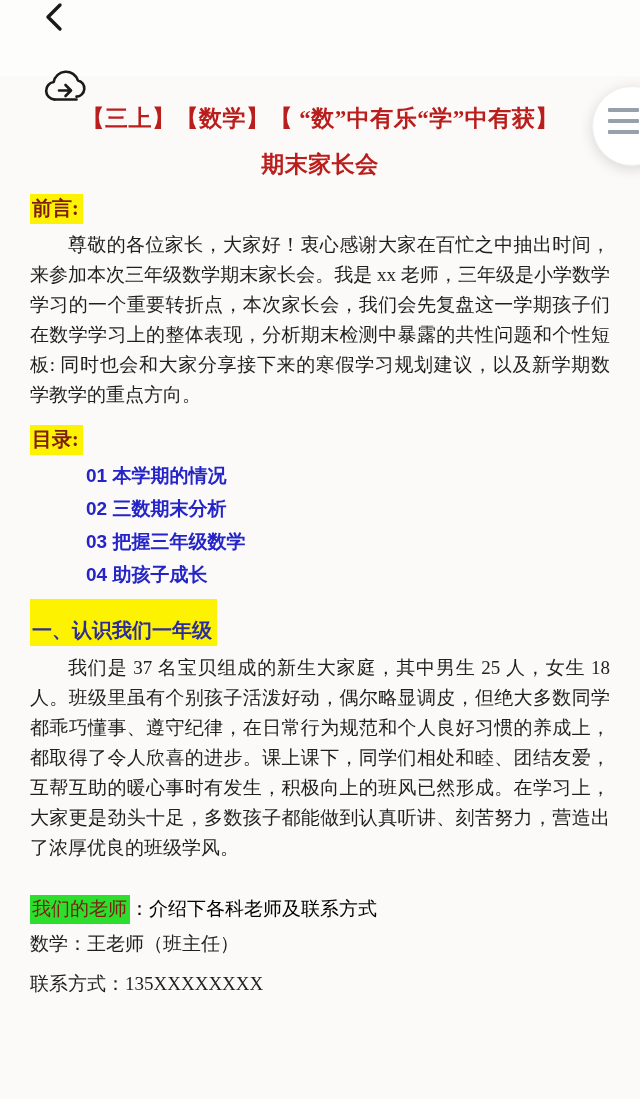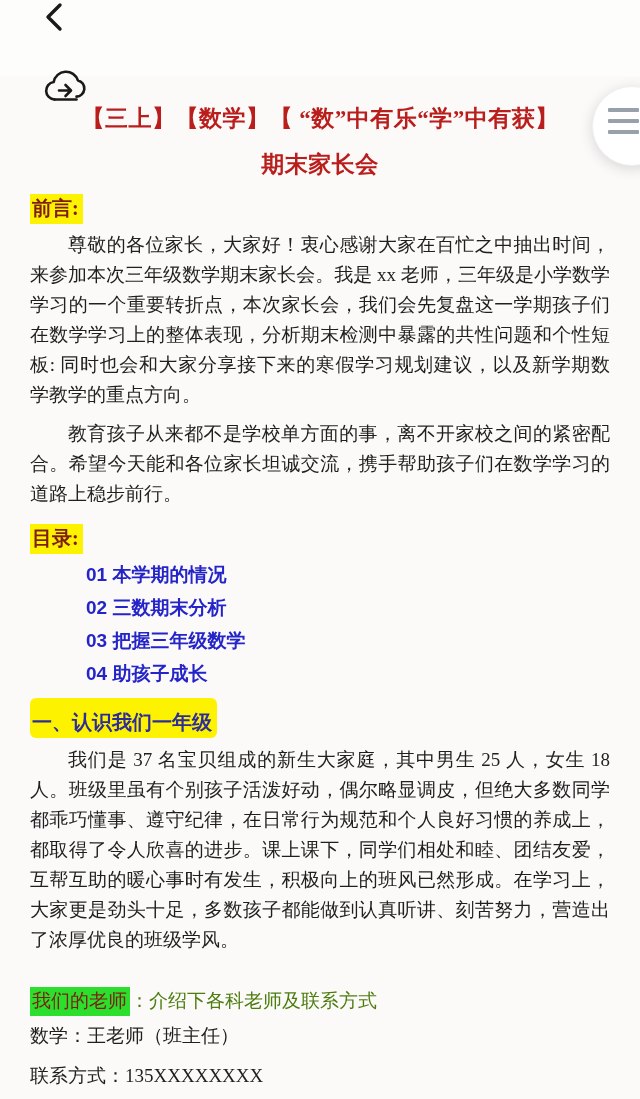--- a/index.html
+++ b/index.html
@@ -49,30 +49,30 @@
     font-size:19px;line-height:30px;text-align:justify;
     text-indent:2em;margin:4px 0 9px 0;color:#1f1f1f;
   }
   .toc{margin:2px 0 4px 0;padding-left:56px;}
   .toc-item{
     color:#2424c9;font-weight:700;font-size:19px;line-height:33px;cursor:default;
     font-family:"Liberation Sans","Liberation Serif",sans-serif;
   }
   .section-heading{
     display:inline-block;background:#fdf200;color:#2c2c9c;
-    font-weight:700;font-size:20px;line-height:27px;padding:11px 5px 2px 2px;margin:4px 0 3px 0;border-radius:6px;
+    font-weight:700;font-size:20px;line-height:27px;padding:18px 5px 2px 2px;margin:4px 0 3px 0;
   }
   .sub-heading{
     display:inline-block;background:#2cdf2c;color:#7e1d12;
     font-size:19px;line-height:26px;padding:1px 3px 2px 2px;margin:2px 0 4px 0;
   }
   .teachers{margin-top:31px;}
   .teacher-intro-line{font-size:19px;line-height:30px;color:#1f1f1f;}
   .teacher-line{font-size:19px;line-height:40px;color:#1f1f1f;}
-  .intro-rest{color:#4d7c0f;}
+  .intro-rest{color:#000000;}
 </style>
 </head>
 <body>
 
 <div class="topbar">
   <div class="back-btn">
     <svg width="24" height="32" viewBox="0 0 24 32" fill="none">
       <polyline points="18,4 6,16 18,28" stroke="#1a1a1a" stroke-width="3.4" stroke-linecap="round" stroke-linejoin="round" fill="none"></polyline>
     </svg>
   </div>
@@ -94,21 +94,20 @@
 
 <div class="doc">
 
   <div class="doc-title">【三上】【数学】【 “数”中有乐“学”中有获】</div>
   <div class="doc-title">期末家长会</div>
 
   <div>
     <span class="hl-heading">前言:</span>
   </div>
   <div class="para">尊敬的各位家长，大家好！衷心感谢大家在百忙之中抽出时间，来参加本次三年级数学期末家长会。我是 xx 老师，三年级是小学数学学习的一个重要转折点，本次家长会，我们会先复盘这一学期孩子们在数学学习上的整体表现，分析期末检测中暴露的共性问题和个性短板: 同时也会和大家分享接下来的寒假学习规划建议，以及新学期数学教学的重点方向。</div>
-  <div class="para">教育孩子从来都不是学校单方面的事，离不开家校之间的紧密配合。希望今天能和各位家长坦诚交流，携手帮助孩子们在数学学习的道路上稳步前行。</div>
 
   <div>
     <span class="hl-heading">目录:</span>
   </div>
   <div class="toc">
     <div class="toc-item">01 本学期的情况</div>
     <div class="toc-item">02 三数期末分析</div>
     <div class="toc-item">03 把握三年级数学</div>
     <div class="toc-item">04 助孩子成长</div>
   </div>

